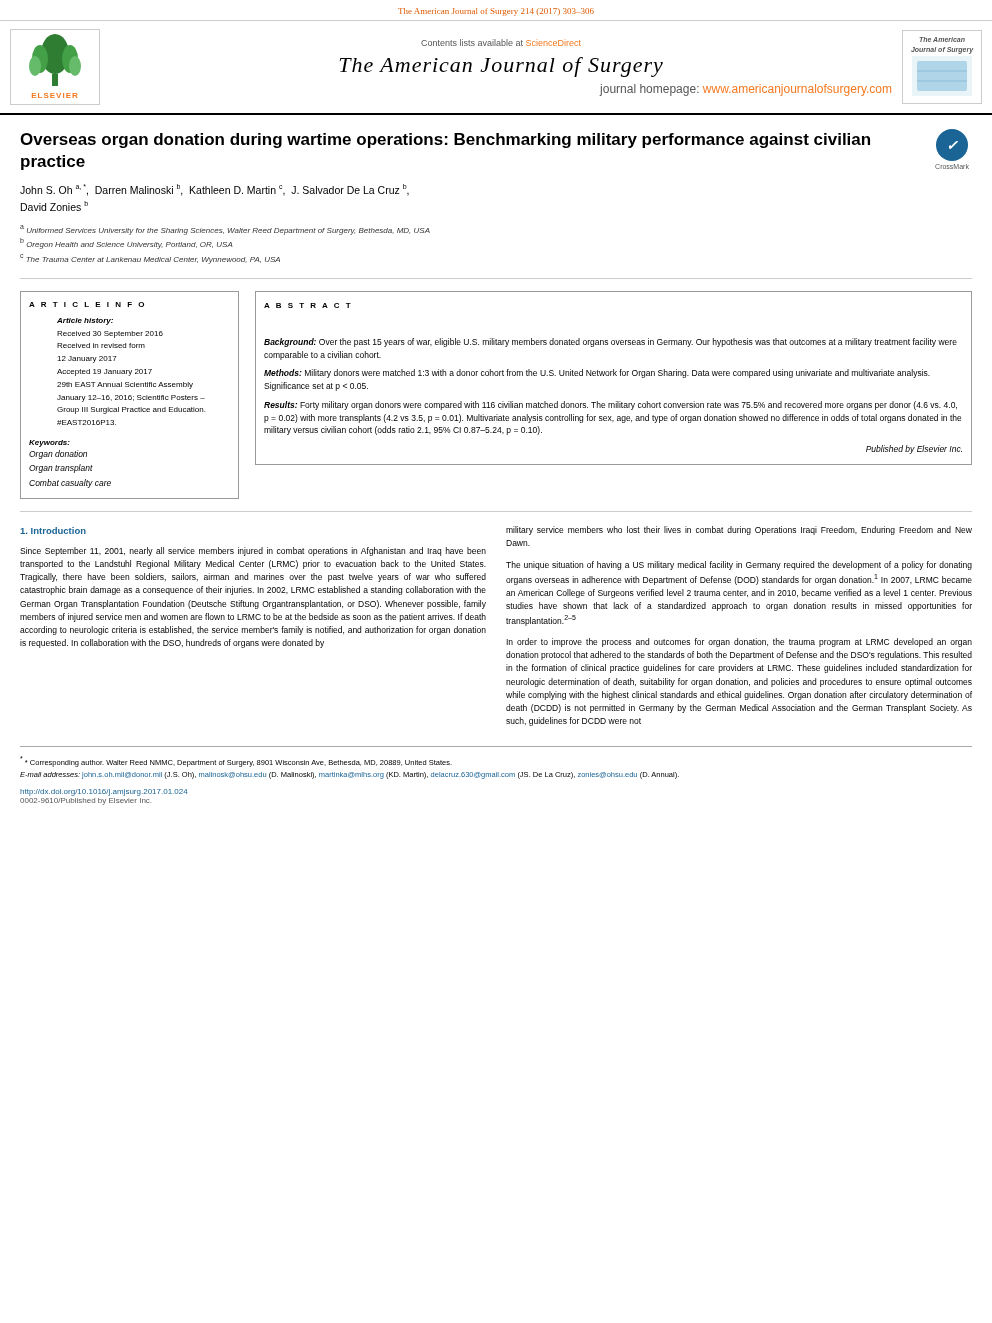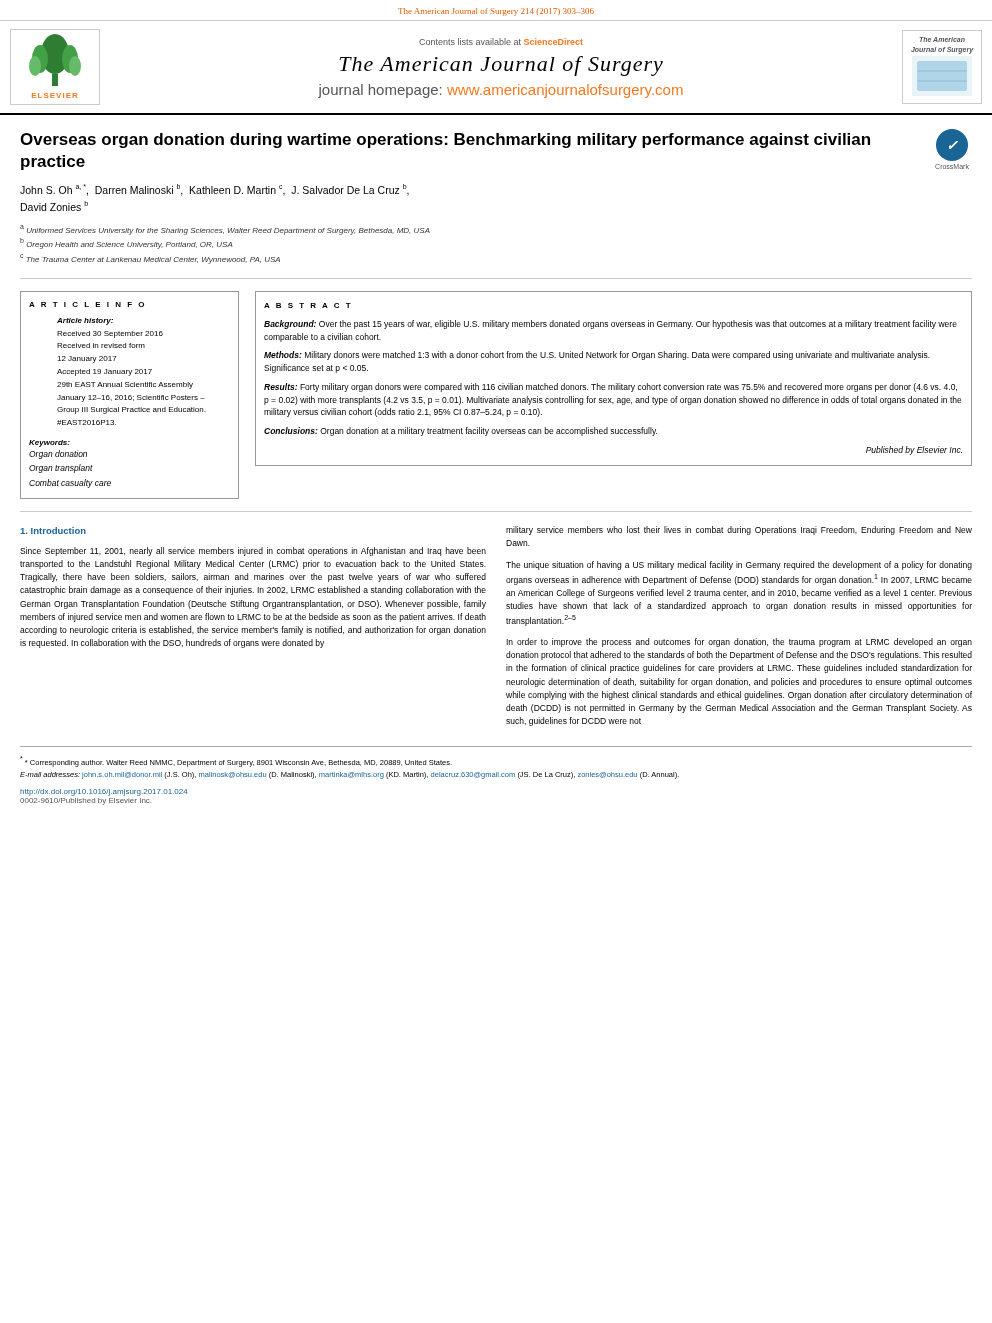--- a/index.html
+++ b/index.html
@@ -57,35 +57,36 @@
       text-align: center;
     }
     .science-direct-line {
       font-size: 9px;
       color: #555;
       margin-bottom: 4px;
       font-family: Arial, sans-serif;
     }
     .science-direct-link {
       color: #f47920;
-      font-weight: bold;
+      font-weight: normal;
       font-family: Arial, sans-serif;
     }
     .journal-title-main {
       font-size: 22px;
       font-family: "Times New Roman", serif;
       color: #000;
       font-style: italic;
       margin-bottom: 4px;
       letter-spacing: 1px;
     }
     .journal-homepage-line {
-      font-size: 15px;
+      font-size: 12px;
       color: #555;
       font-family: Arial, sans-serif;
+      text-align: right;
     }
     .journal-homepage-link {
       color: #f47920;
       font-family: Arial, sans-serif;
     }
     .journal-right-logo {
       width: 80px;
       flex-shrink: 0;
       border: 1px solid #ccc;
       font-size: 7px;
@@ -219,21 +220,21 @@
       padding: 8px;
       font-family: Arial, sans-serif;
       font-size: 8.5px;
       line-height: 1.5;
     }
     .abstract-title {
       font-size: 8px;
       font-weight: bold;
       letter-spacing: 2px;
       text-transform: uppercase;
-      margin-bottom: 6px;
+      margin-bottom: 24px;
     }
     .abstract-section-label {
       font-weight: bold;
       font-style: italic;
     }
     .abstract-para {
       margin-bottom: 6px;
       color: #000;
     }
     .published-by {
@@ -404,24 +405,20 @@
           <span>Over the past 15 years of war, eligible U.S. military members donated organs overseas in Germany. Our hypothesis was that outcomes at a military treatment facility were comparable to a civilian cohort.</span>
         </div>
         <div class="abstract-para">
           <span class="abstract-section-label">Methods:</span>
           <span>Military donors were matched 1:3 with a donor cohort from the U.S. United Network for Organ Sharing. Data were compared using univariate and multivariate analysis. Significance set at p &lt; 0.05.</span>
         </div>
         <div class="abstract-para">
           <span class="abstract-section-label">Results:</span>
           <span>Forty military organ donors were compared with 116 civilian matched donors. The military cohort conversion rate was 75.5% and recovered more organs per donor (4.6 vs. 4.0, p = 0.02) with more transplants (4.2 vs 3.5, p = 0.01). Multivariate analysis controlling for sex, age, and type of organ donation showed no difference in odds of total organs donated in the military versus civilian cohort (odds ratio 2.1, 95% CI 0.87–5.24, p = 0.10).</span>
         </div>
-        <div class="abstract-para">
-          <span class="abstract-section-label">Conclusions:</span>
-          <span>Organ donation at a military treatment facility overseas can be accomplished successfully.</span>
-        </div>
         <div class="published-by">Published by Elsevier Inc.</div>
       </div>
     </div>
   </div>
 
   <hr class="section-divider">
 
   <div class="body-two-col">
 
     <div class="body-col">

